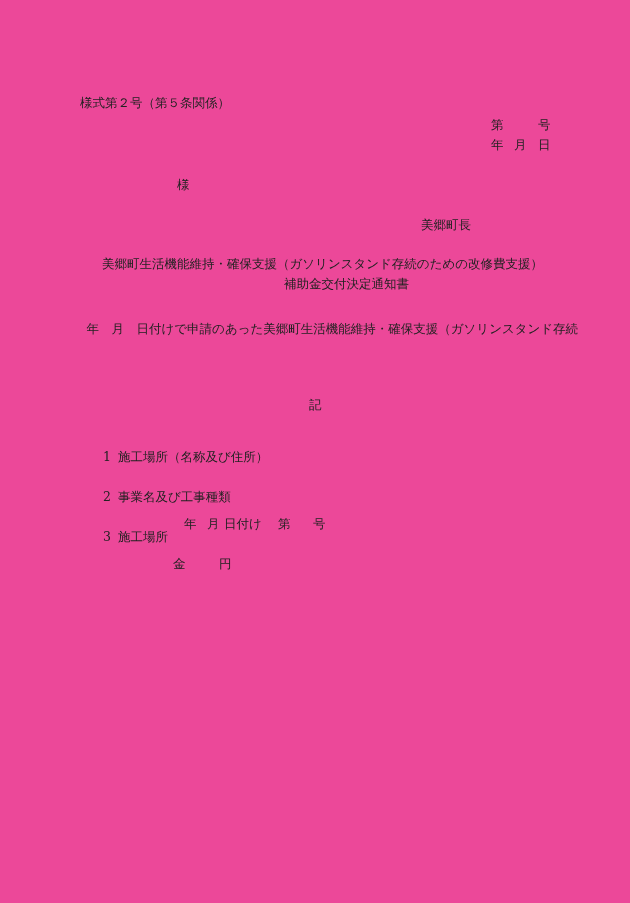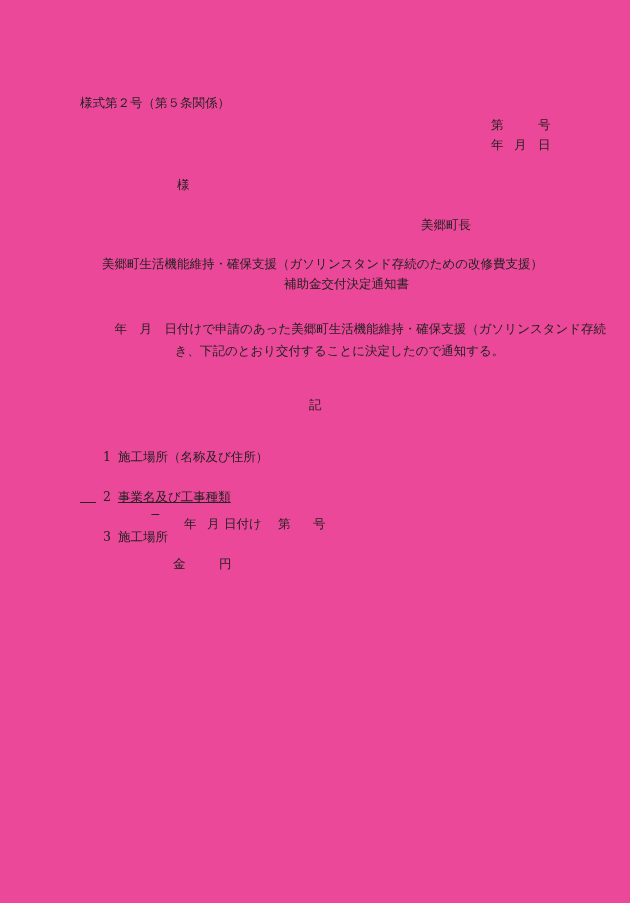--- a/index.html
+++ b/index.html
@@ -30,21 +30,20 @@
       background: #ec4899;
       text-align: center;
     }
     .body-text {
       position: absolute;
       left: 80px;
       top: 318px;
       width: 475px;
       line-height: 22px;
       white-space: normal;
-      margin-left: 28px;
     }
     .body-text .line {
       display: block;
       white-space: pre;
     }
     .item {
       position: absolute;
       left: 80px;
       white-space: pre;
       line-height: 1;
@@ -70,30 +69,29 @@
 
   <div class="abs" style="left:177px; top:179px;">様</div>
 
   <div class="abs" style="left:421px; top:219px;font-family:Liberation Serif, serif;">美郷町長</div>
 
   <div class="abs" style="left:102px; top:259px;font-family:Liberation Mono, monospace;">美郷町生活機能維持・確保支援（ガソリンスタンド存続のための改修費支援）</div>
   <div class="abs" style="left:256px; top:278px;margin-left:28px;">補助金交付決定通知書</div>
 
   <div class="body-text" style="left:74px; top:318px;">
     <span class="line">　年　月　日付けで申請のあった美郷町生活機能維持・確保支援（ガソリンスタンド存続</span>
-    <span class="line">き、下記のとおり交付することに決定したので通知する。</span>
   </div>
 
   <div class="abs" style="left:309px; top:399px;">記</div>
 
   <div class="item" style="top:438px;">
     <span class="num">1</span><span>施工場所（名称及び住所）</span>
   </div>
 
-  <div class="item" style="top:478px;text-decoration:underline;">
+  <div class="item" style="top:478px;">
     <span class="num">2</span><span>事業名及び工事種類</span>
   </div>
 
   <div class="item" style="top:518px;">
     <span class="num">3</span><span>施工場所</span>
   </div>
   <div class="abs" style="left:184px; top:518px;">年</div>
   <div class="abs" style="left:207px; top:518px;">月</div>
   <div class="abs" style="left:224px; top:518px;">日付け</div>
   <div class="abs" style="left:278px; top:518px;">第</div>

